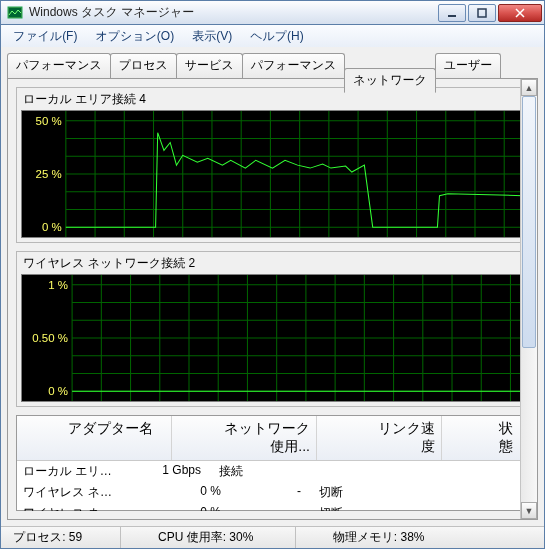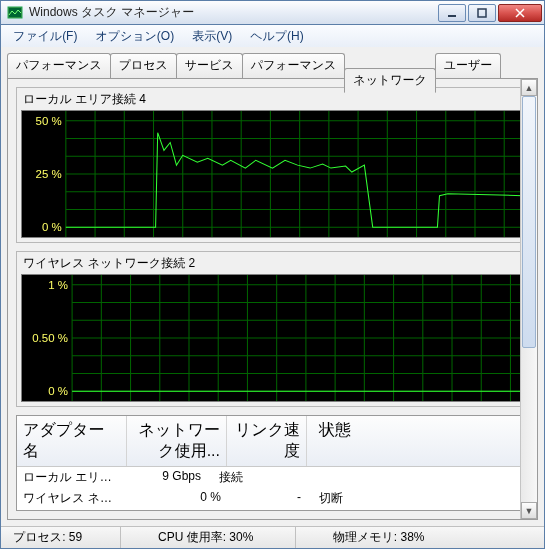--- a/index.html
+++ b/index.html
@@ -39,21 +39,21 @@
 
 
 .vscroll { position:absolute; right:0; top:0; bottom:0; width:17px; background:linear-gradient(to right,#e9e9e9,#f7f7f7); border-left:1px solid #c4c4c4;}
 .vscroll .btn{height:17px;background:linear-gradient(#fdfdfd,#dedede);border:1px solid #a9a9a9;display:flex;align-items:center;justify-content:center;color:#555;font-size:9px;}
 .vscroll .track{position:absolute;top:17px;bottom:17px;left:0;right:0;}
 .vscroll .thumb{position:absolute;left:1px;right:1px;background:linear-gradient(#f1f5fb,#cedcef);border:1px solid #9ab2cf;border-radius:2px;}
 
 
 .listview { border:1px solid #9a9a9a; background:#fff; flex:1; display:flex; flex-direction:column; min-height:90px;}
 .lv-header{display:flex; background:linear-gradient(#fdfdfd,#eaeef5); border-bottom:1px solid #c9c9c9;}
-.lv-header .col{padding:4px 6px; border-right:1px solid #d4d4d4; font-size:16px;}
+.lv-header .col{padding:4px 6px; border-right:1px solid #d4d4d4; font-size:14px;margin-left:45px;}
 .lv-body{flex:1;}
 .lv-row{display:flex;}
 .lv-row .cell{padding:2px 6px; font-size:12px; overflow:hidden; white-space:nowrap; text-overflow:ellipsis;}
 .c0{width:110px;} .c1{width:100px; text-align:right;} .c2{width:80px; text-align:right;} .c3{flex:1; padding-left:12px !important;}
 
 
 .statusbar{height:22px; border-top:1px solid #c0c0c0; background:linear-gradient(#f7f7f7,#e6e6e6); display:flex; align-items:center;gap:25px;}
 .status-pane{padding:0 12px; border-right:1px solid #c0c0c0; height:100%; display:flex; align-items:center;}
 </style>
 </head>
@@ -190,21 +190,21 @@
     <div class="listview">
       <div class="lv-header">
         <div class="col c0">アダプター名</div>
         <div class="col c1">ネットワーク使用...</div>
         <div class="col c2">リンク速度</div>
         <div class="col c3">状態</div>
       </div>
       <div class="lv-body">
         <div class="lv-row">
           <div class="cell c0">ローカル エリア接...</div>
-          <div class="cell c2">9 Gbps</div>
+          <div class="cell c2">1 Gbps</div>
           <div class="cell c3">接続</div>
         </div>
         <div class="lv-row">
           <div class="cell c0">ワイヤレス ネット...</div>
           <div class="cell c1">0 %</div>
           <div class="cell c2">-</div>
           <div class="cell c3">切断</div>
         </div>
         <div class="lv-row">
           <div class="cell c0">ワイヤレス ネット...</div>

